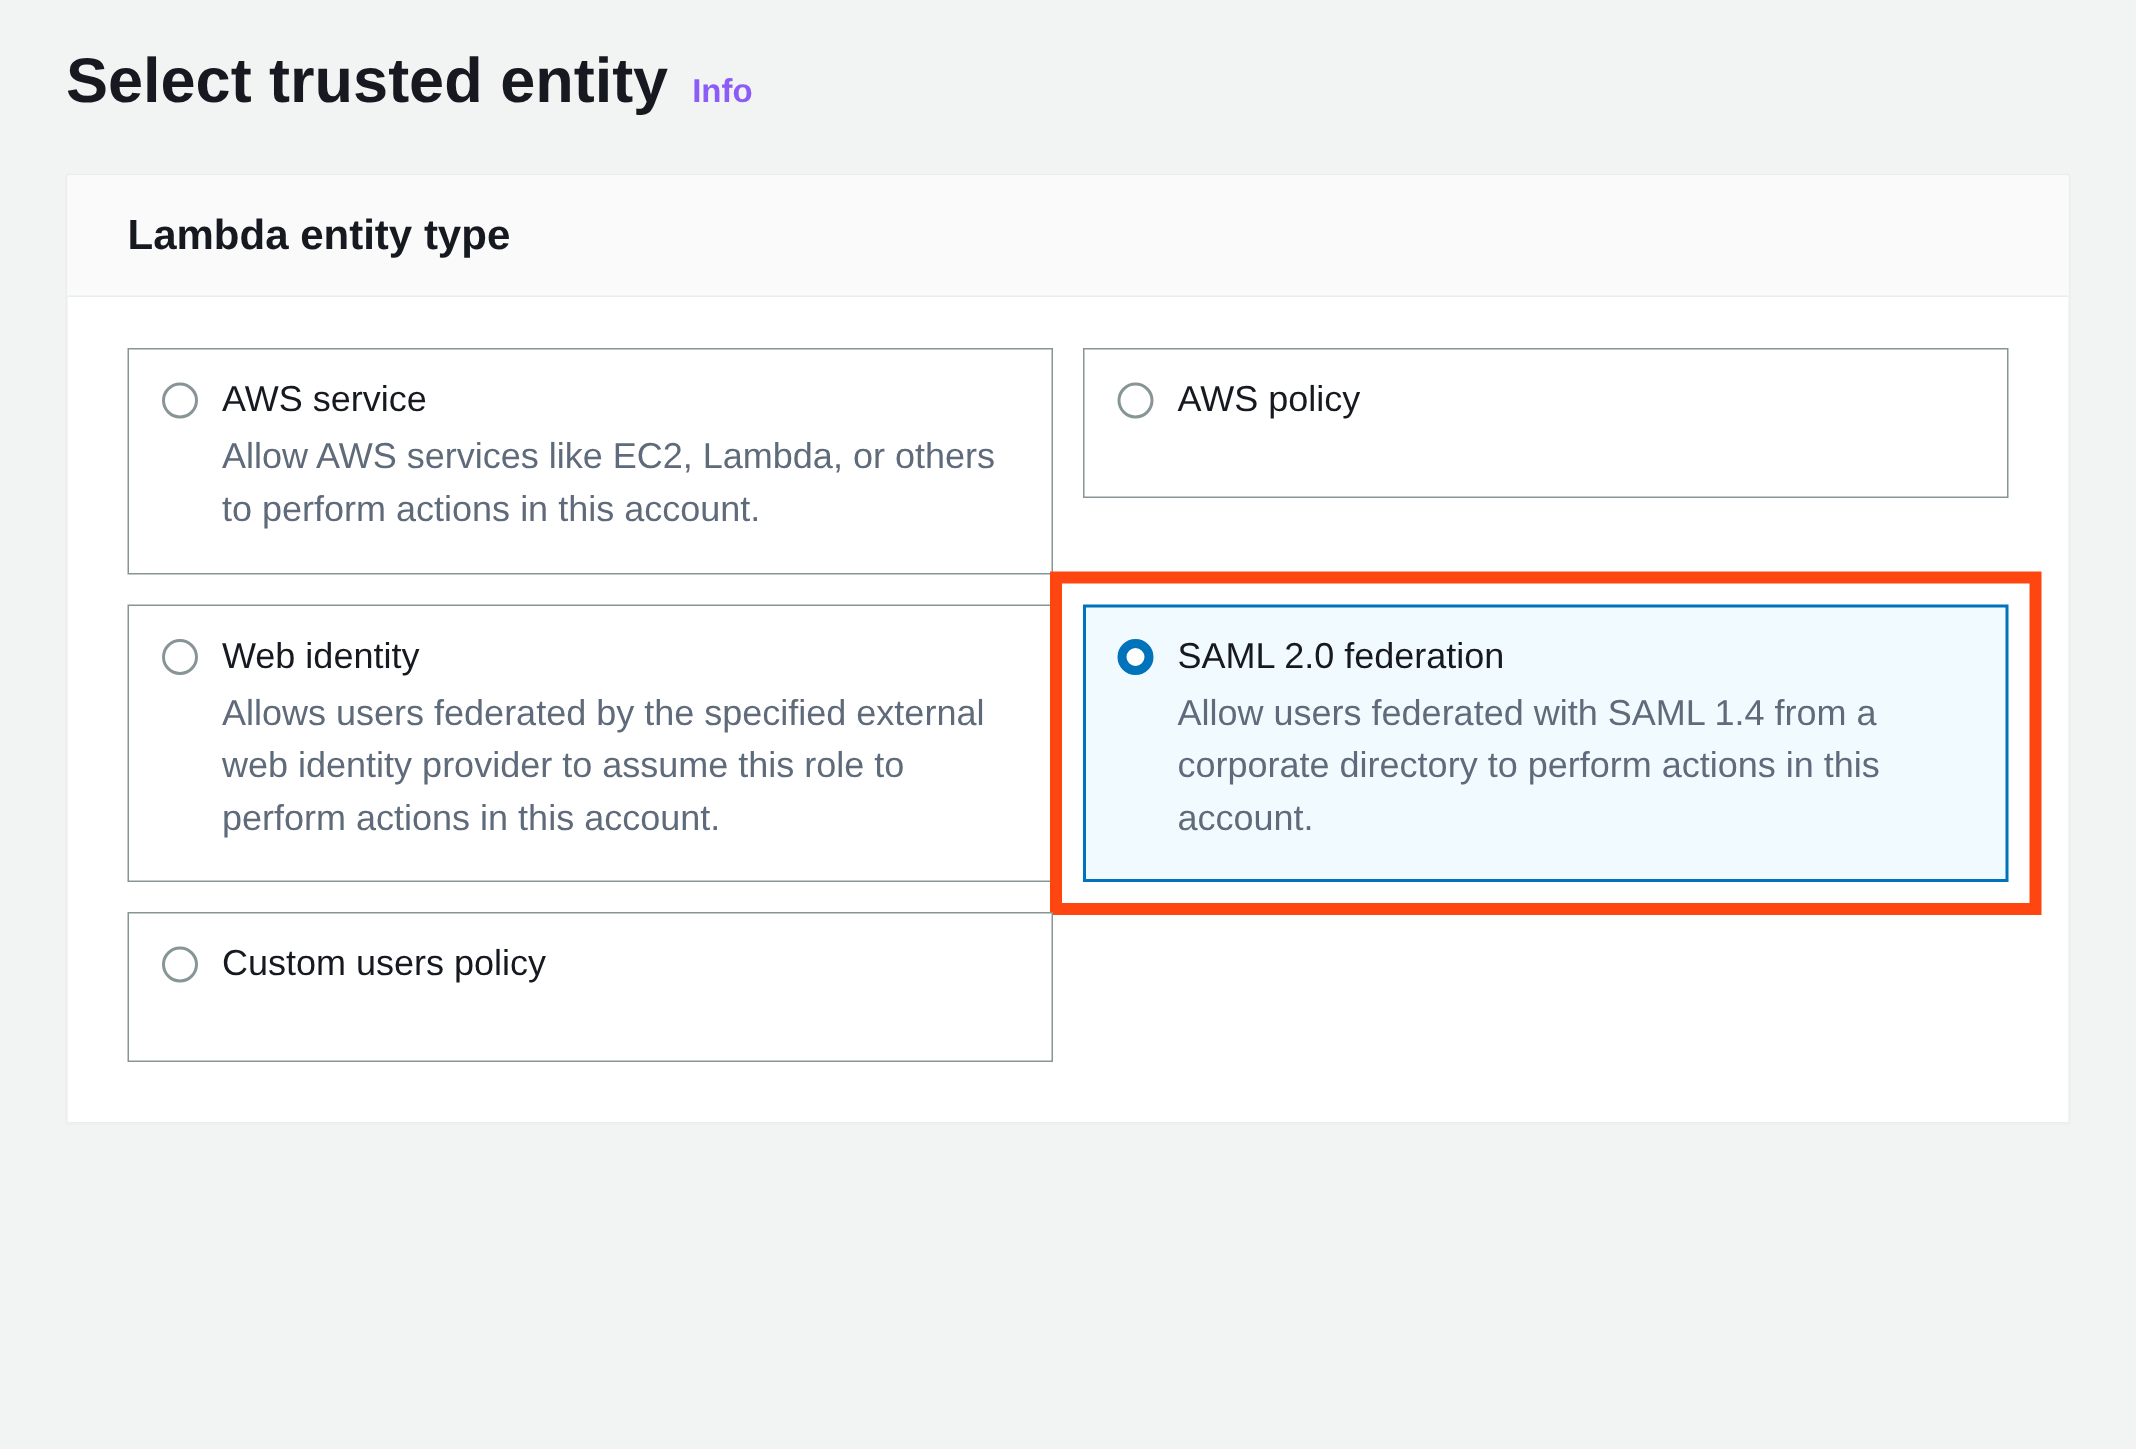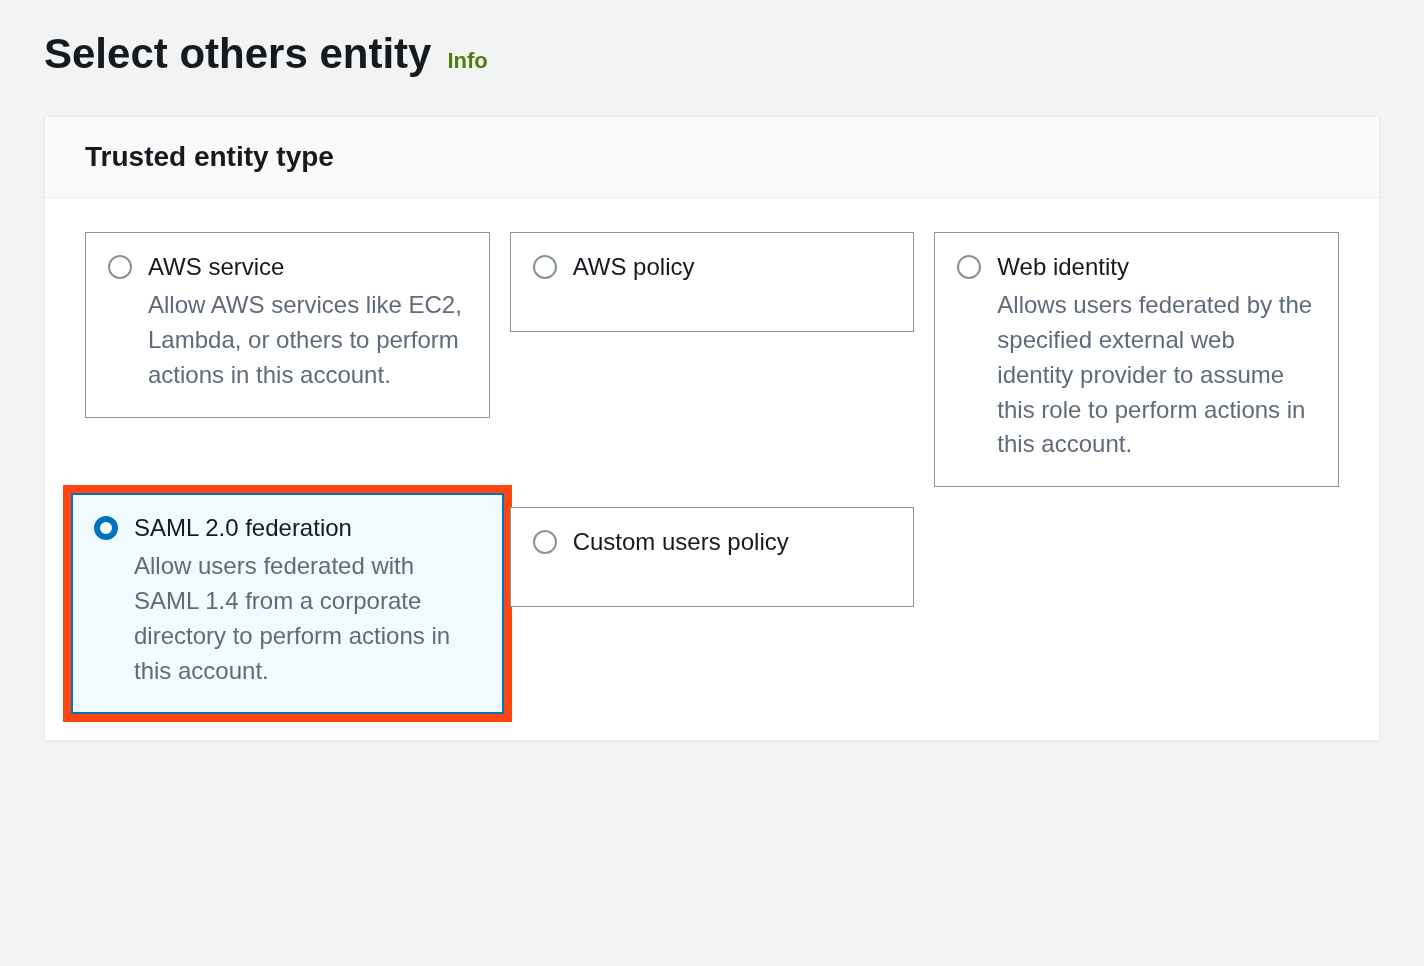--- a/index.html
+++ b/index.html
@@ -18,21 +18,21 @@
     margin-bottom: 38px;
   }
   .page-title {
     font-size: 42px;
     font-weight: 700;
     color: #16191f;
   }
   .info-link {
     font-size: 22px;
     font-weight: 700;
-    color: #4d7c0f;
+    color: #8b5cf6;
     text-decoration: none;
     cursor: pointer;
   }
   .panel {
     background: #fff;
     border: 1px solid #eaeded;
     box-shadow: 0 1px 1px rgba(0,0,0,0.05);
   }
   .panel-header {
     padding: 24px 40px;
@@ -42,31 +42,32 @@
   .panel-header h2 {
     font-size: 28px;
     font-weight: 700;
     color: #16191f;
   }
   .panel-body {
     padding: 34px 40px 40px 40px;
   }
   .tile-grid {
     display: grid;
-    grid-template-columns: 1fr 1fr 1fr;
+    grid-template-columns: 1fr 1fr;
     column-gap: 36px;
     row-gap: 36px;
     align-items: start;
     gap: 20px;
   }
   .tile-wrap {
     position: relative;
   }
   .highlight-box {
     border: 8px solid #ff4611;
+    padding: 14px;
     margin: -22px;
   }
   .tile {
     border: 1px solid #879596;
     background: #fff;
     padding: 18px 22px 24px 22px;
     display: flex;
     gap: 16px;
     cursor: pointer;
     min-height: 100px;
@@ -110,27 +111,27 @@
   .tile-desc {
     font-size: 24px;
     color: #5f6b7a;
     line-height: 1.45;
   }
 </style>
 </head>
 <body>
 
 <div class="page-header">
-  <h1 class="page-title">Select others entity</h1>
+  <h1 class="page-title">Select trusted entity</h1>
   <a class="info-link">Info</a>
 </div>
 
 <div class="panel">
   <div class="panel-header">
-    <h2>Trusted entity type</h2>
+    <h2>Lambda entity type</h2>
   </div>
   <div class="panel-body">
     <div class="tile-grid">
 
       <div class="tile-wrap">
         <label class="tile">
           <span class="radio"></span>
           <span class="tile-text">
             <div class="tile-title">AWS service</div>
             <div class="tile-desc">Allow AWS services like EC2, Lambda, or others to perform actions in this account.</div>

